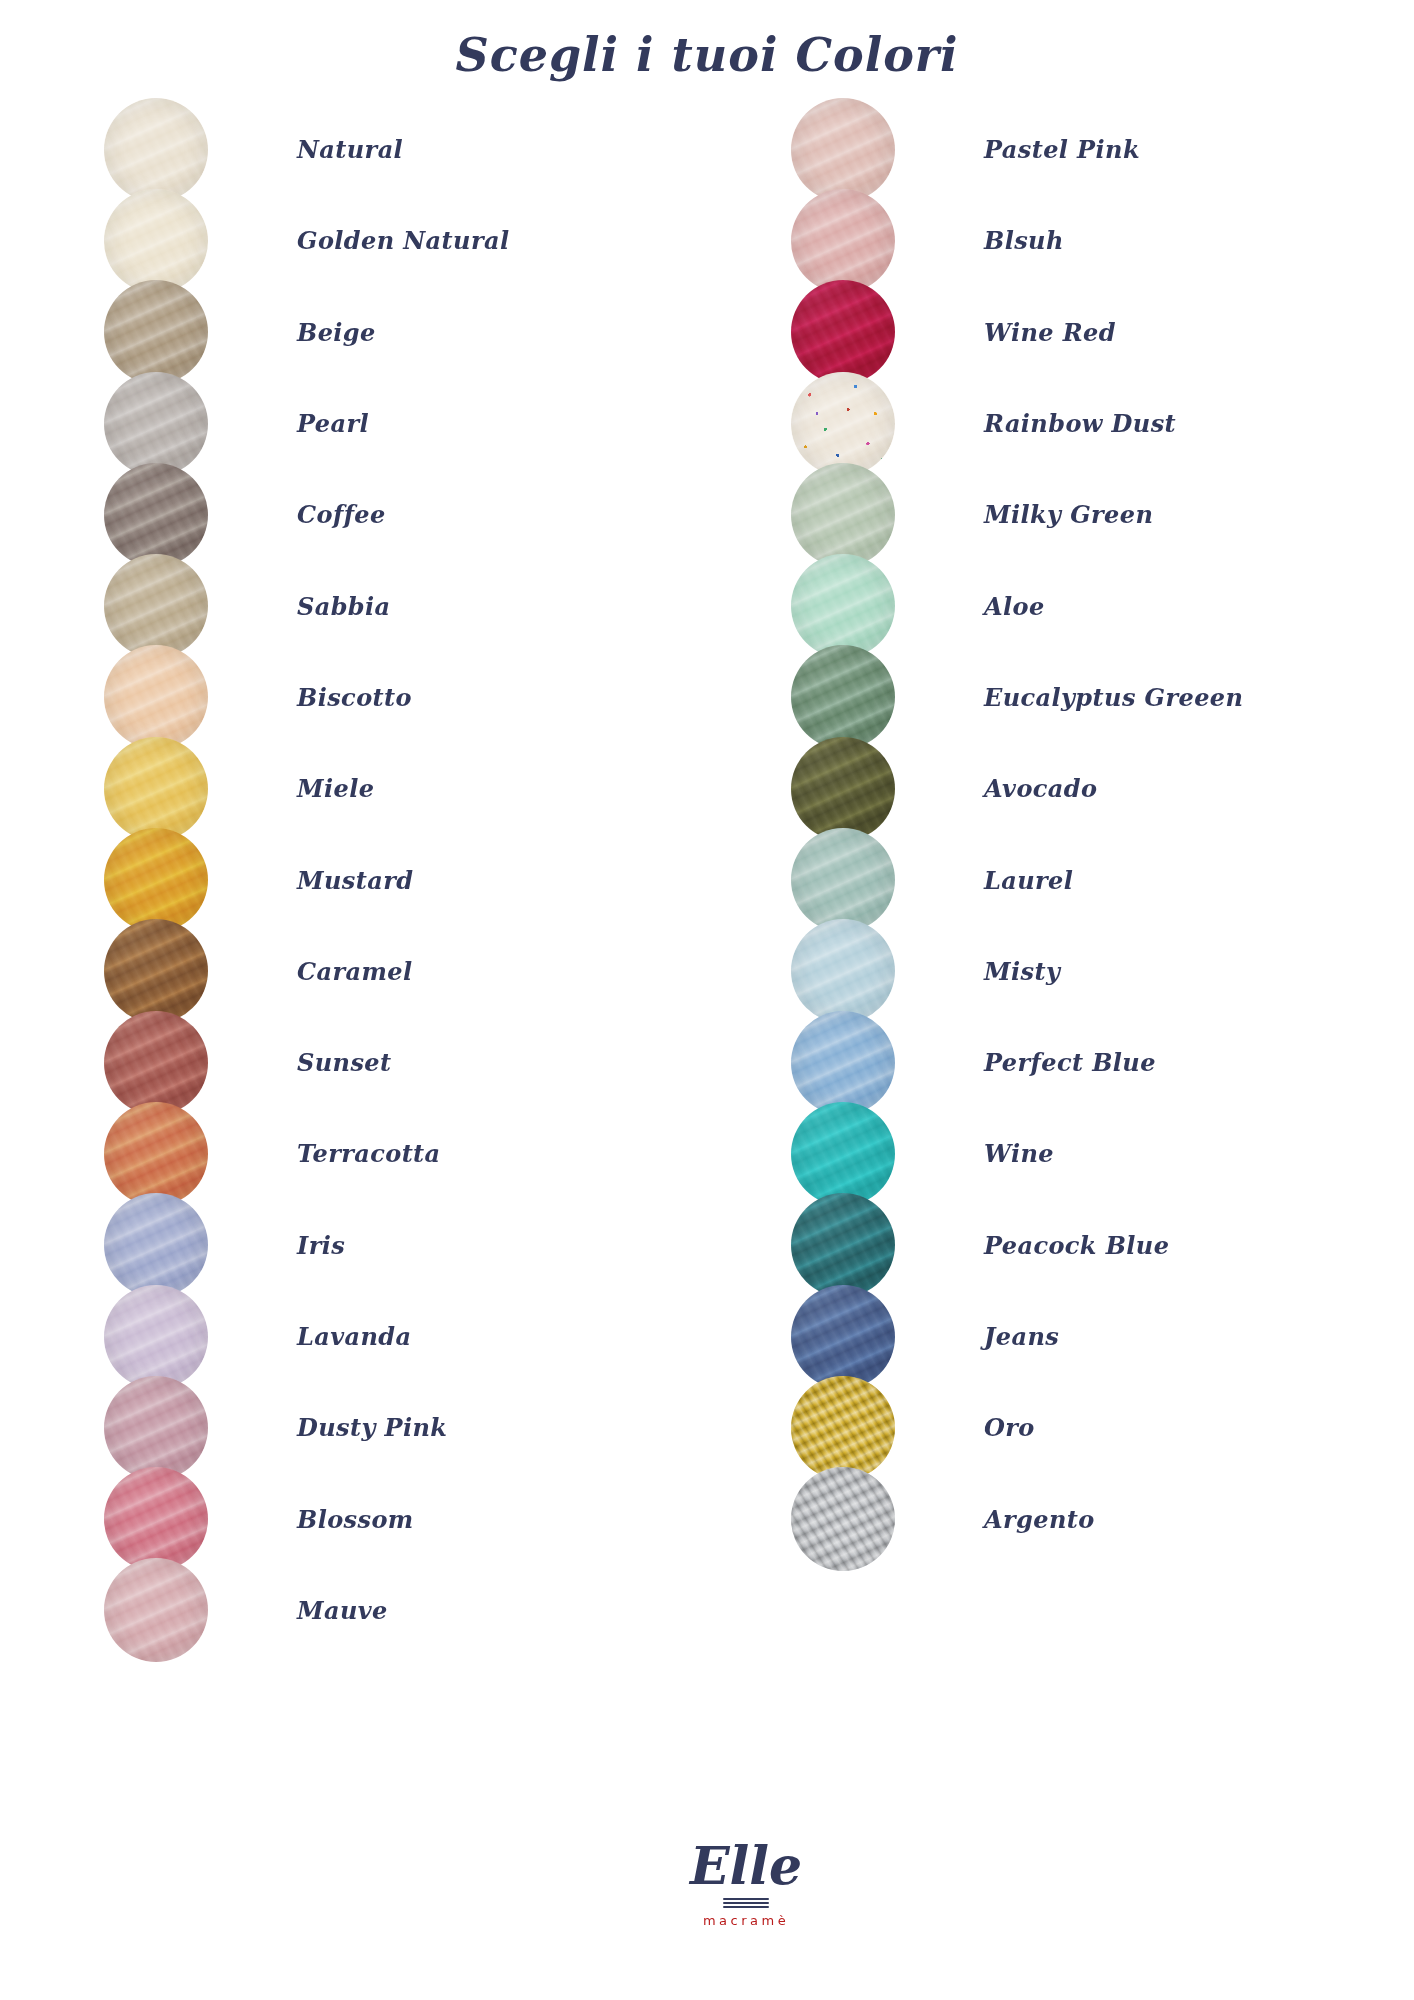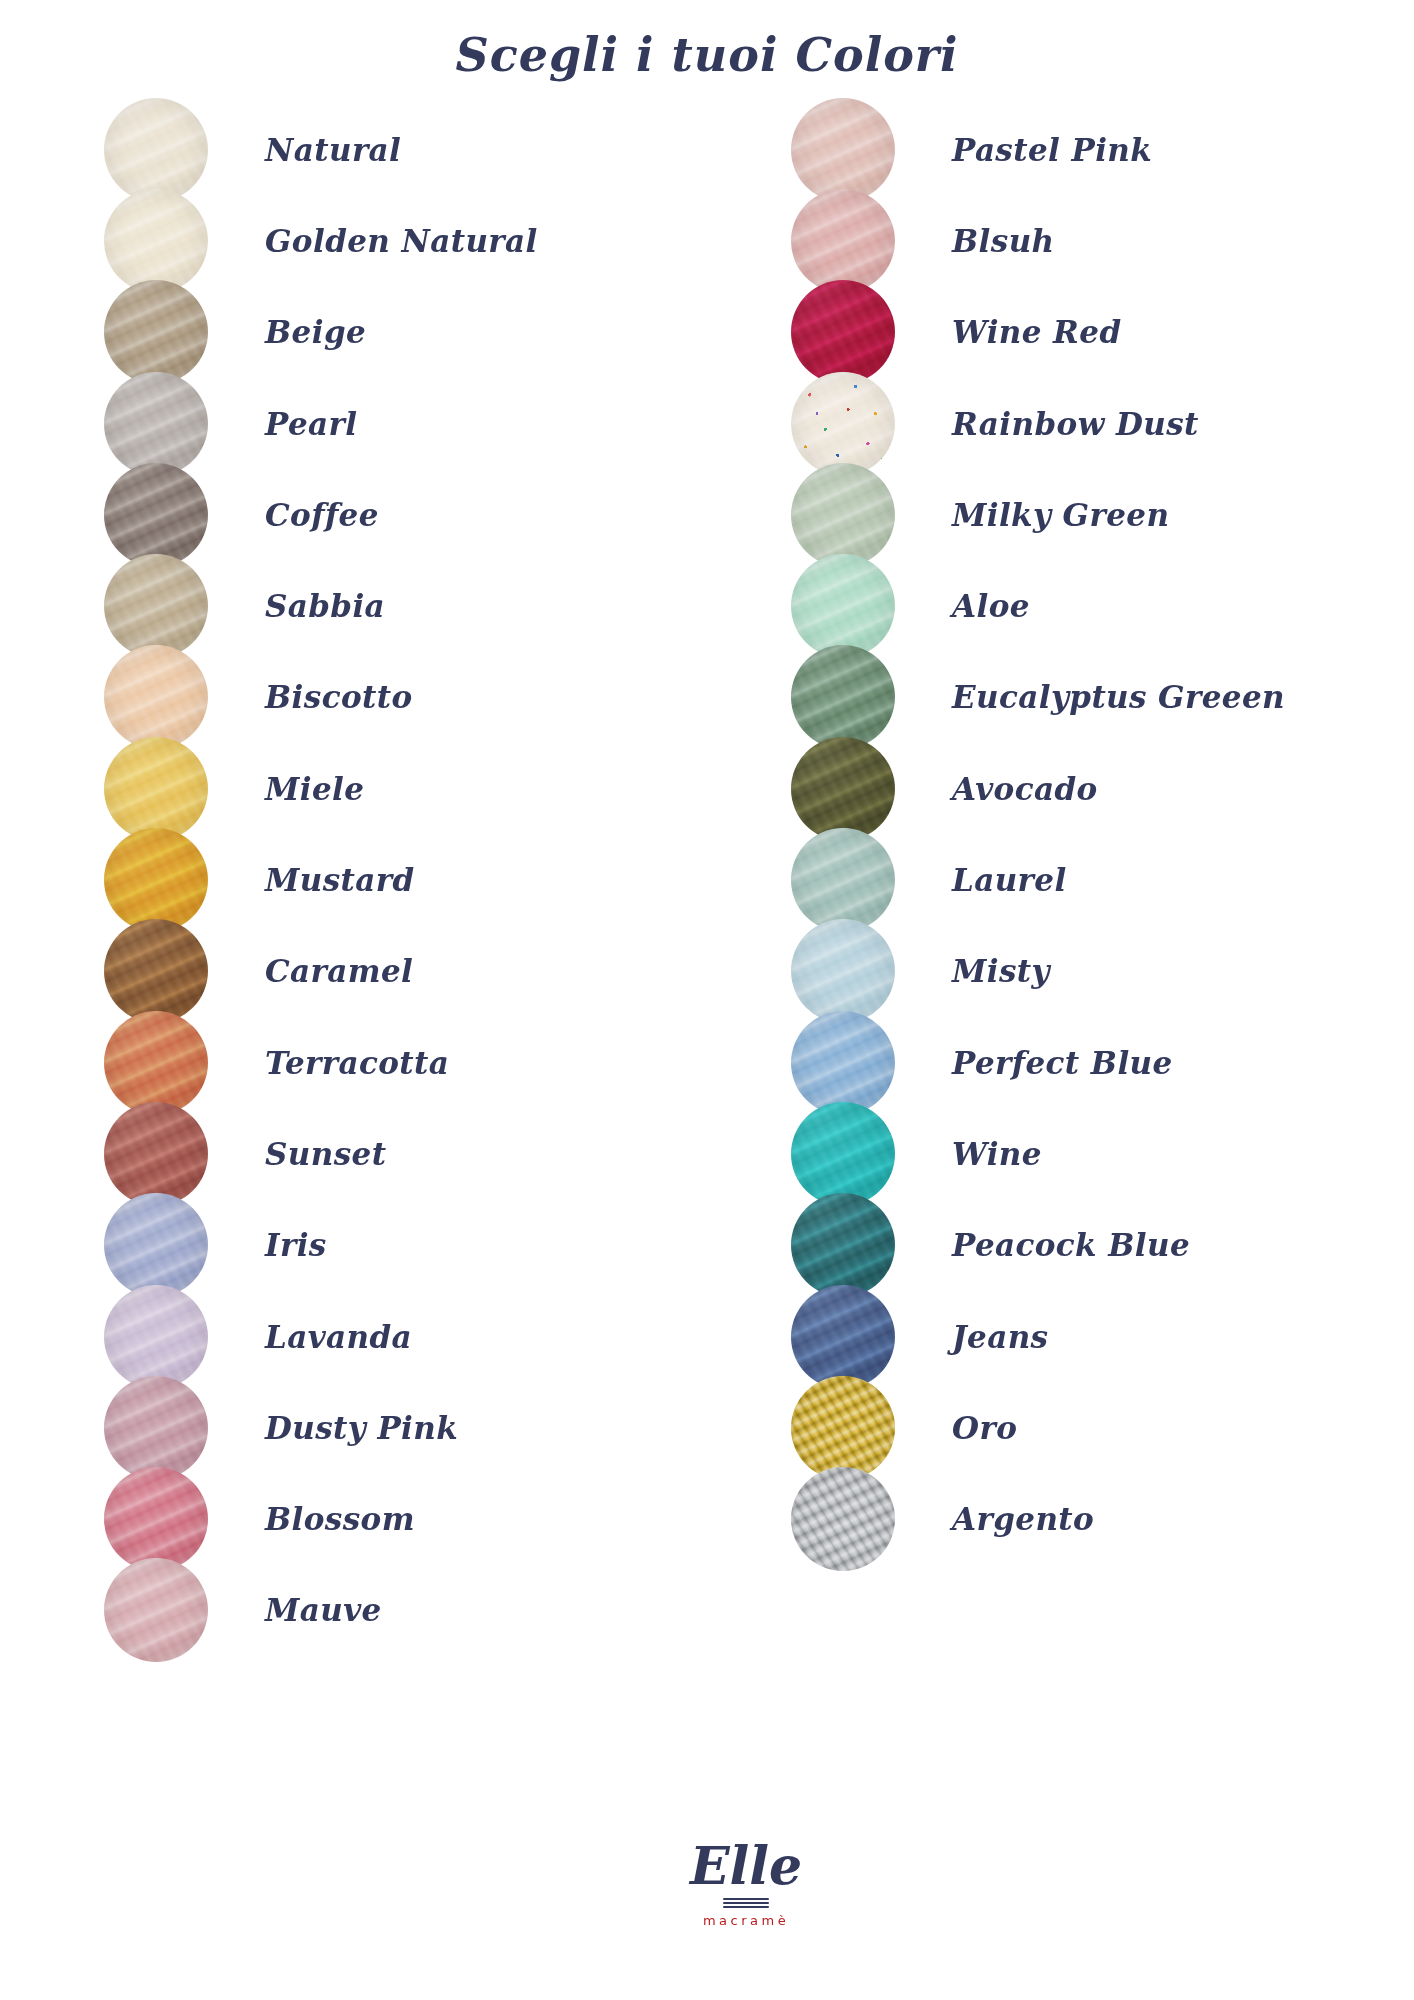--- a/index.html
+++ b/index.html
@@ -115,25 +115,25 @@
       rgba(255,255,255,0.55) 0px,
       rgba(255,255,255,0.05) 2px,
       rgba(0,0,0,0.28) 4px,
       rgba(255,255,255,0.05) 6px,
       rgba(255,255,255,0.55) 9px);
     mix-blend-mode:normal;
     opacity:0.5;
   }
 
   .label{
-    margin-left:57px;
+    margin-left:89px;
     font-family:"DejaVu Serif", serif;
     font-style:italic;
     font-weight:700;
-    font-size:31px;
+    font-size:24px;
     color:#333a5c;
     white-space:nowrap;
     letter-spacing:0.4px;
   }
 
   
   .logo{
     position:absolute;
     left:0;width:1414px;
     top:1840px;
@@ -228,30 +228,30 @@
         </div>
         <div class="label">Mustard</div>
       </div>
       <div class="row">
         <div class="swatch" style="background-color: rgb(141, 96, 57);">
           <span class="spec"></span>
         </div>
         <div class="label">Caramel</div>
       </div>
       <div class="row">
+        <div class="swatch" style="background-color: rgb(168, 94, 86);">
+          <span class="spec"></span>
+        </div>
+        <div class="label">Sunset</div>
+      </div>
+      <div class="row">
         <div class="swatch" style="background-color: rgb(209, 122, 83);">
           <span class="spec"></span>
         </div>
         <div class="label">Terracotta</div>
-      </div>
-      <div class="row">
-        <div class="swatch" style="background-color: rgb(168, 94, 86);">
-          <span class="spec"></span>
-        </div>
-        <div class="label">Sunset</div>
       </div>
       <div class="row">
         <div class="swatch" style="background-color: rgb(168, 177, 210);">
           <span class="spec"></span>
         </div>
         <div class="label">Iris</div>
       </div>
       <div class="row">
         <div class="swatch" style="background-color: rgb(207, 194, 216);">
           <span class="spec"></span>

